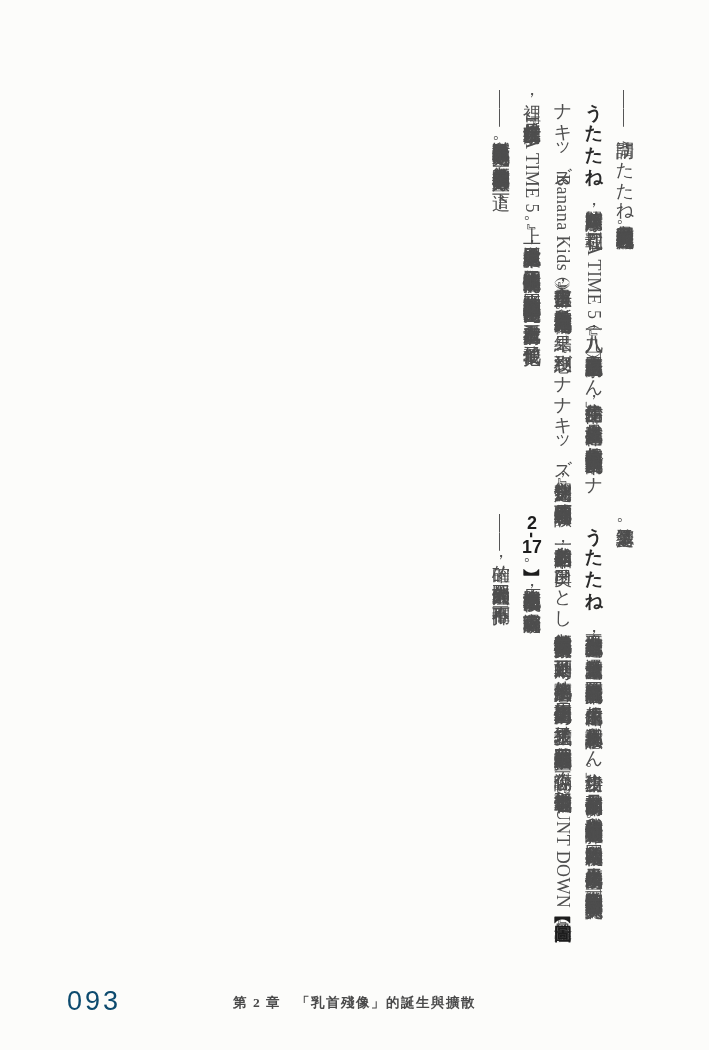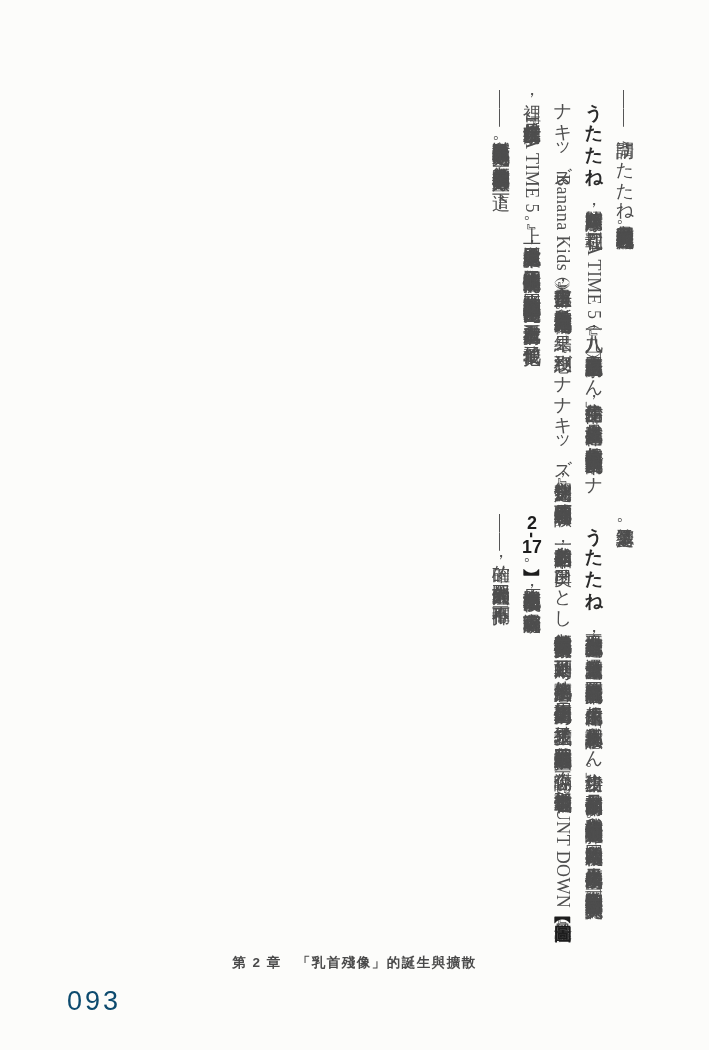--- a/index.html
+++ b/index.html
@@ -53,25 +53,25 @@
     left: 67px;
     top: 986px;
     font-family: "Liberation Sans", "DejaVu Sans", sans-serif;
     font-weight: 400;
     font-size: 27px;
     letter-spacing: 3px;
     color: #0c4a6e;
   }
   .chapter-footer {
     position: absolute;
-    top: 954px;
+    top: 994px;
     left: 0;
     width: 100%;
     text-align: center;
-    font-family: Liberation Sans, sans-serif;
+    font-family: Liberation Serif, serif;
     font-weight: 600;
     font-size: 13.5px;
     letter-spacing: 1.5px;
     color: #4a4a4a;
   }
 </style>
 </head>
 <body>
 
 <div class="tier tier-top">

